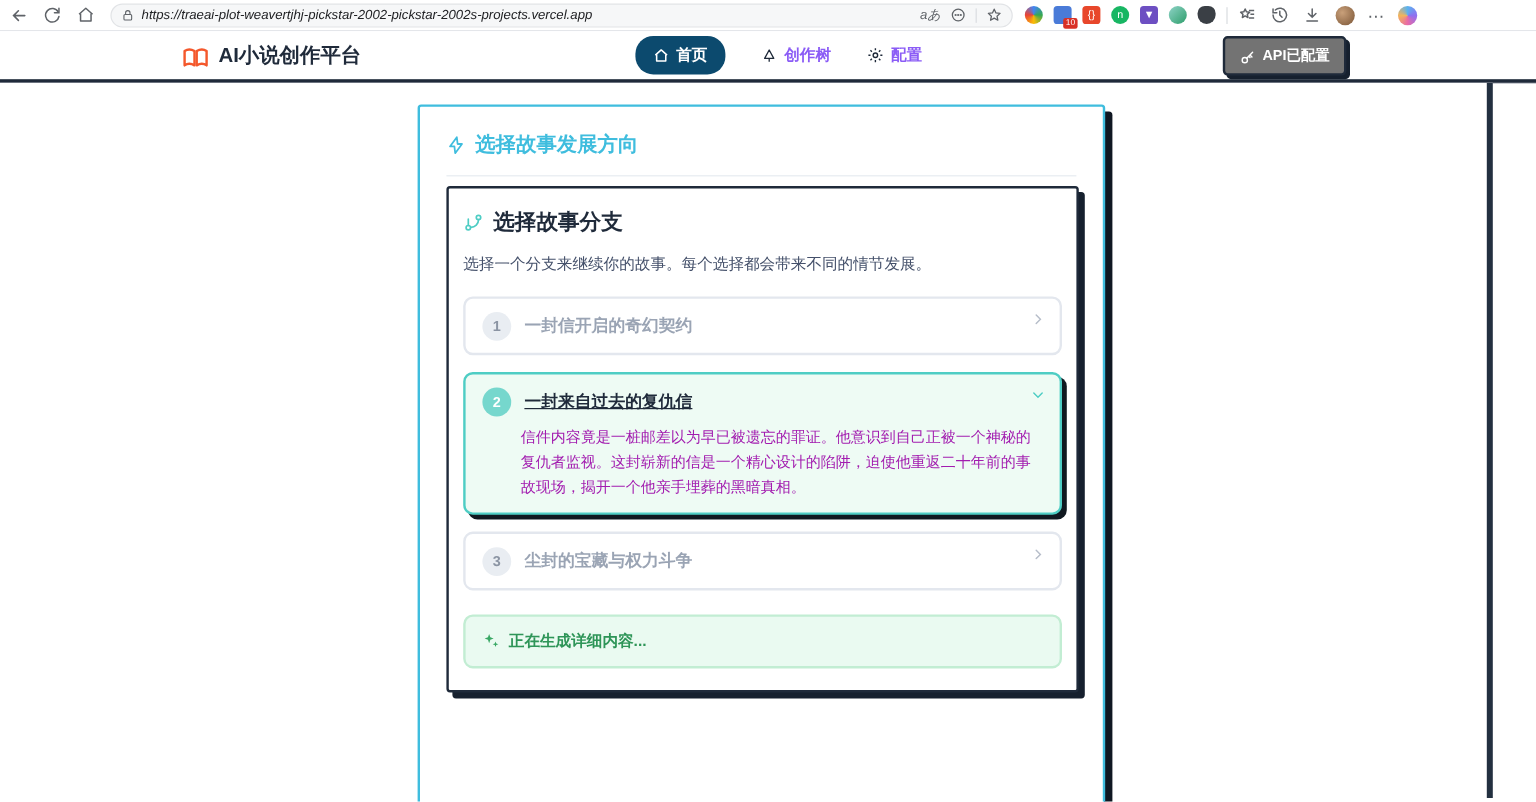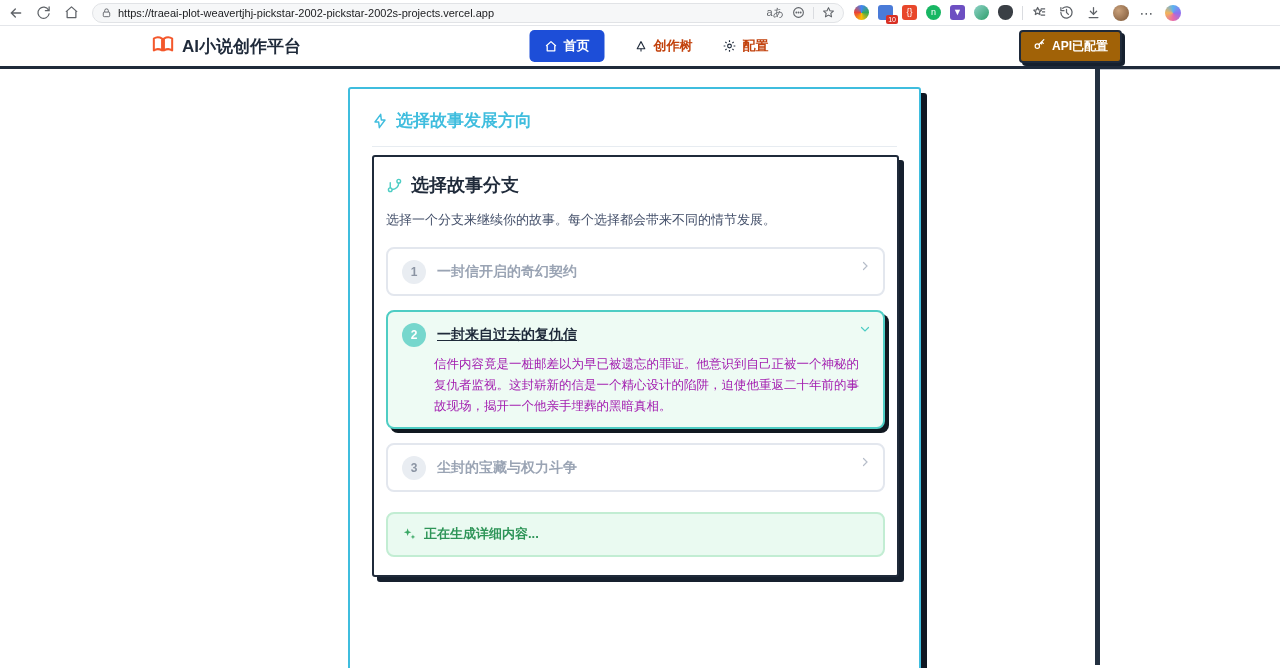--- a/index.html
+++ b/index.html
@@ -6,54 +6,54 @@
   html,body { width:1280px; height:668px; overflow:hidden; background:#fff;
     font-family:"Liberation Sans","DejaVu Sans",sans-serif; }
 
   
   .browser-bar { height:26px; background:#fff; display:flex; align-items:center;
     padding:0 8px; gap:10px; border-bottom:1px solid #e4e6ea; }
   .b-icon { color:#5f6368; font-size:14px; line-height:1; width:18px; text-align:center;
     flex:0 0 auto; cursor:pointer; }
   .url-pill { flex:0 0 auto; width:752px; height:20px; background:#f6f7f8;
     border:1px solid #e1e3e6; border-radius:10px; display:flex; align-items:center;
-    padding:0 8px; gap:6px; }
+    padding:0 8px; gap:6px;font-style:italic; }
   .url-text { font-size:11px; color:#202124; white-space:nowrap; overflow:hidden; flex:1; }
   .pill-right { display:flex; align-items:center; gap:8px; color:#5f6368; font-size:11px; }
   .pill-sep { width:1px; height:12px; background:#dadce0; }
   .ext-row { display:flex; align-items:center; gap:9px; }
   .ext { width:15px; height:15px; border-radius:3px; position:relative; flex:0 0 auto; cursor:pointer; }
   .ext.round { border-radius:50%; }
   .badge10 { position:absolute; bottom:-4px; right:-5px; background:#d93025; color:#fff;
     font-size:7px; padding:0 2px; border-radius:2px; line-height:9px; }
   .tb-sep { width:1px; height:14px; background:#dadce0; }
   .avatar { width:16px; height:16px; border-radius:50%;
     background:radial-gradient(circle at 35% 35%, #c9a07a, #7a5536); cursor:pointer; }
   .copilot { width:16px; height:16px; border-radius:50%;
     background:conic-gradient(#59b3f0,#8f6ff0,#e86aa7,#f3b45a,#59b3f0); cursor:pointer; }
 
   
   .app-header { height:43px; background:#fff; border-bottom:3px solid #1f2a3a;
     box-shadow:0 1px 0 #c9ccd2; display:flex; align-items:center;
     padding:0 158px 0 152px; position:relative; }
-  .logo { display:flex; align-items:flex-start; gap:8px; }
+  .logo { display:flex; align-items:flex-end; gap:8px; }
   .logo-title { font-size:17px; font-weight:bold; color:#1f2a3a; }
   .nav { position:absolute; left:50%; transform:translateX(9px) translateX(-50%);
     display:flex; align-items:center; gap:30px; }
-  .nav-home { background:#1d4ed8; color:#fff; font-size:13px; font-weight:bold;
-    border:none; border-radius:5px; padding:7px 15px; display:flex; align-items:center;
+  .nav-home { background:#0c4a6e; color:#fff; font-size:13px; font-weight:bold;
+    border:none; border-radius:15px; padding:7px 15px; display:flex; align-items:center;
     gap:6px; cursor:pointer; }
-  .nav-item { display:flex; align-items:center; gap:6px; font-size:13px; color:#c2410c;
+  .nav-item { display:flex; align-items:center; gap:6px; font-size:13px; color:#8b5cf6;
     cursor:pointer; font-weight:bold; }
-  .api-btn { margin-left:auto; background:#a16207; color:#fff; font-size:12px; font-weight:bold;
+  .api-btn { margin-left:auto; background:#737373; color:#fff; font-size:12px; font-weight:bold;
     border:2px solid #1f2a3a; border-radius:4px; padding:6px 12px; display:flex;
-    align-items:flex-start; gap:6px; box-shadow:3px 3px 0 #16202e; cursor:pointer; }
+    align-items:flex-end; gap:6px; box-shadow:3px 3px 0 #16202e; cursor:pointer; }
 
   
-  .page { position:relative; width:1100px; height:596px; background:#fff; }
+  .page { position:relative; width:1244px; height:596px; background:#fff; }
   .page-scrollbar { position:absolute; right:0; top:0; width:5px; height:596px;
     background:#233040; }
 
   .outer-panel { position:absolute; left:348px; top:18px; width:573px; height:900px;
     background:#fff; border:2px solid #3fbdde; border-radius:3px;
     box-shadow:6px 6px 0 #0f1722; padding:20px 22px; }
   .section-title { display:flex; align-items:center; gap:8px; color:#3fbdde;
     font-size:17px; font-weight:bold; }
   .section-divider { border:none; border-top:1px solid #e7ecf1; margin:14px 0 0 0; }
 

